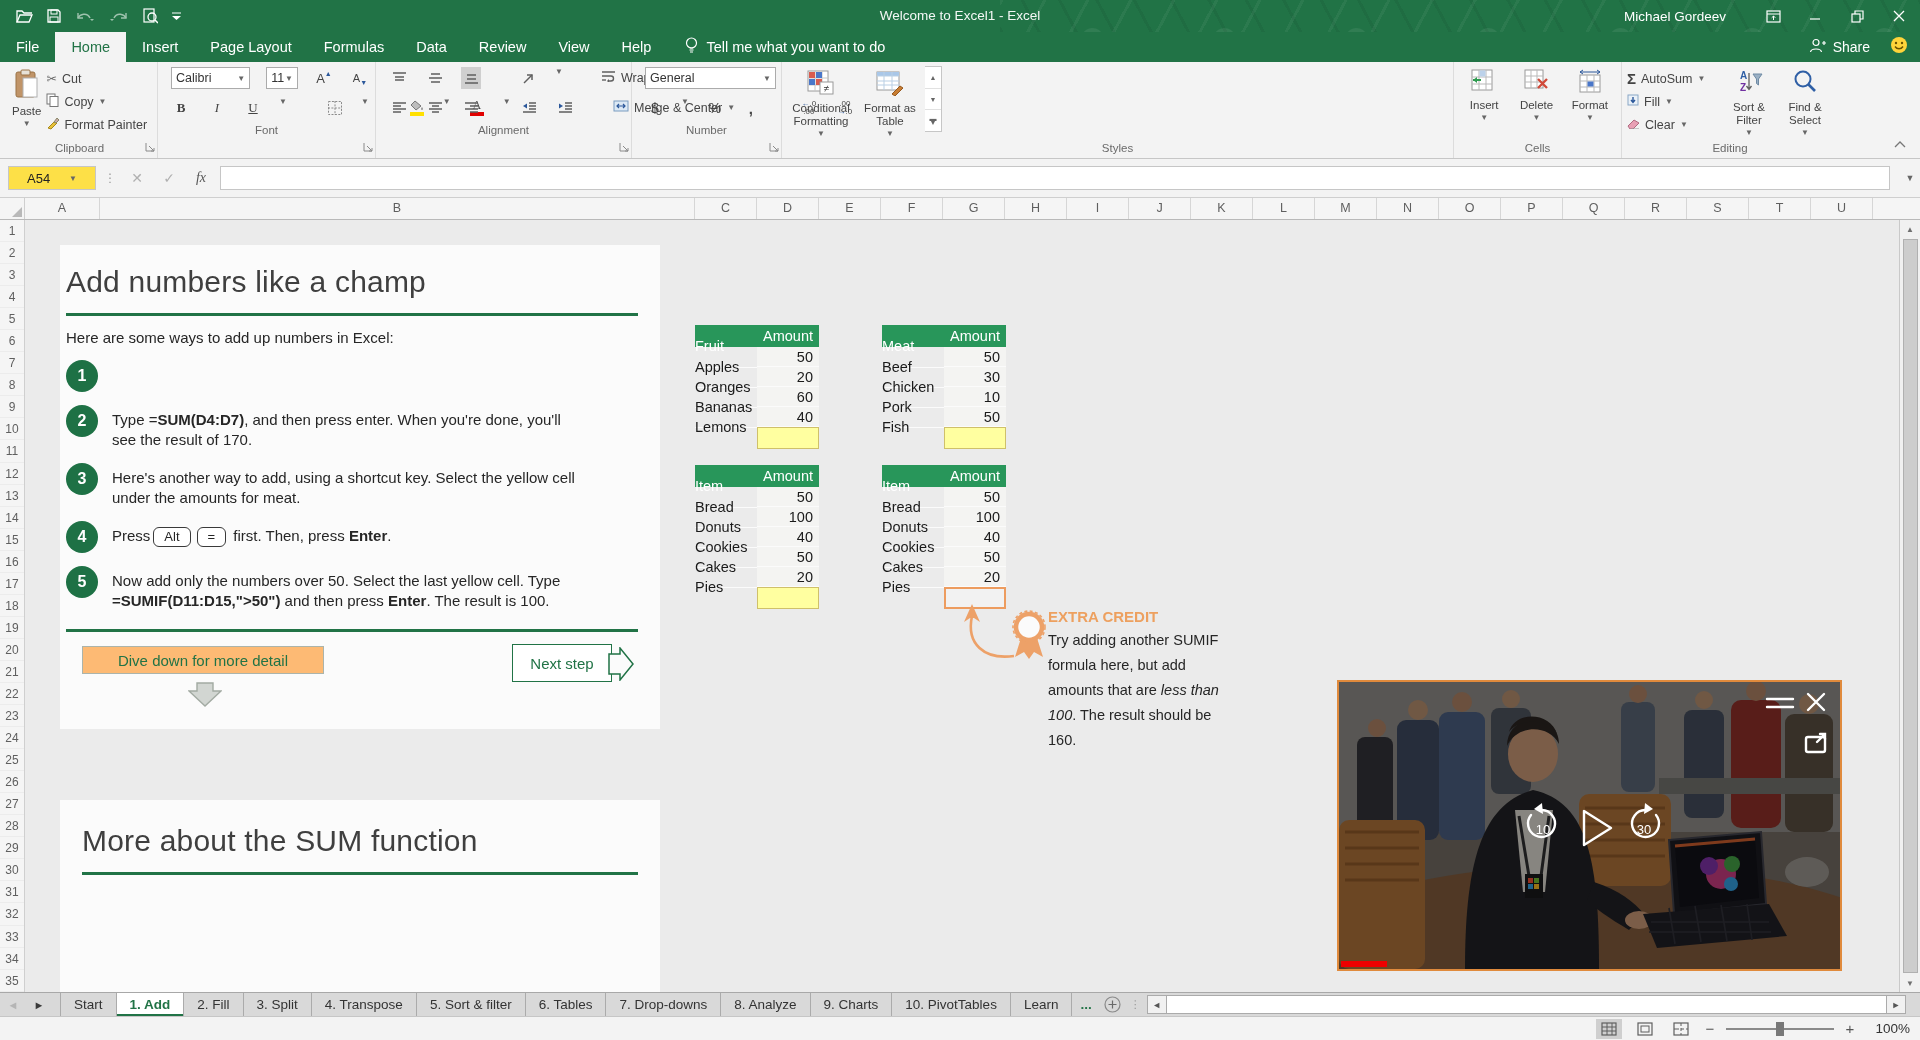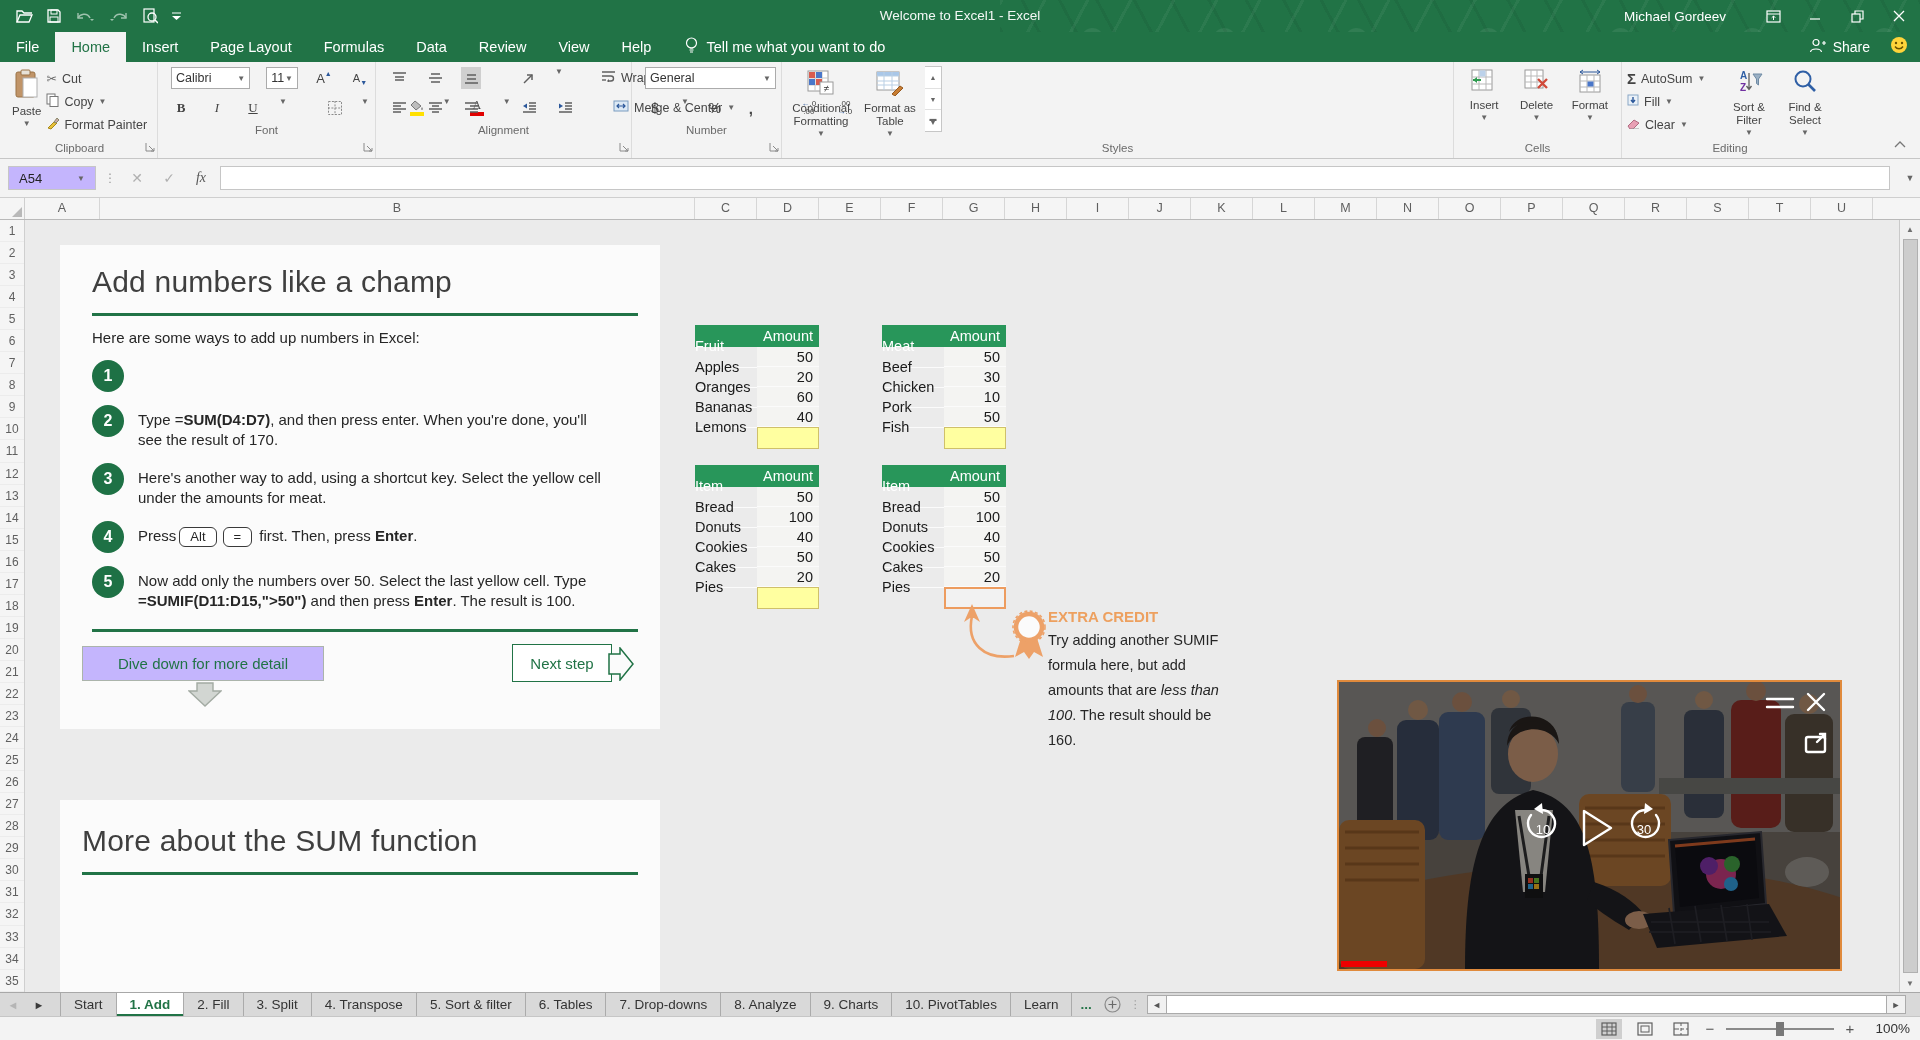--- a/index.html
+++ b/index.html
@@ -46,21 +46,21 @@
   .stack{display:flex;flex-direction:column;align-items:center;line-height:10px;}
   .decicon{display:flex;flex-direction:column;font-size:8px;line-height:8px;color:#444;align-items:center;}
   .decicon .blue{color:#2b579a;}
   
   .gallery{display:flex;flex-wrap:wrap;width:502px;background:#fff;border:1px solid #c6c6c6;align-content:flex-start;padding:1px;}
   .chip{width:99px;height:30px;display:flex;align-items:center;padding:0 7px;font-size:13px;border:1px solid #fff;}
   .gscroll{display:flex;flex-direction:column;width:17px;border:1px solid #c6c6c6;border-left:none;background:#fff;}
   .gscroll div{flex:1;display:flex;align-items:center;justify-content:center;font-size:7px;color:#666;border-bottom:1px solid #e1e1e1;}
   
   .fbar{height:39px;background:#f3f3f3;border-bottom:1px solid #cfcfcf;flex:none;display:flex;align-items:center;padding-left:8px;gap:6px;}
-  .namebox{width:88px;height:24px;background:#c4b5fd;border:1px solid #c6c6c6;display:flex;align-items:center;font-size:13px;color:#222;padding:0 10px;justify-content:space-between;}
+  .namebox{width:88px;height:24px;background:#fde047;border:1px solid #c6c6c6;display:flex;align-items:center;font-size:13px;color:#222;padding:0 18px;justify-content:space-between;}
   .fdots{color:#9a9a9a;font-size:12px;margin:0 2px;}
   .fbtn{width:26px;text-align:center;font-size:14px;color:#b0b0b0;}
   .fxbtn{color:#555;font-style:italic;font-size:14px;font-family:"Liberation Serif",serif;}
   .finput{flex:1;height:24px;background:#fff;border:1px solid #c6c6c6;margin-right:4px;font-size:13px;padding:0 6px;color:#222;display:flex;align-items:center;}
   .fexpand{width:20px;height:24px;display:flex;align-items:center;justify-content:center;color:#666;font-size:9px;}
   
   .colrow{height:22px;background:#f5f5f5;border-bottom:1px solid #b9b9b9;flex:none;display:flex;}
   .corner{width:25px;border-right:1px solid #cfcfcf;position:relative;}
   .corner::after{content:"";position:absolute;right:2px;bottom:2px;border-style:solid;border-width:0 0 10px 10px;border-color:transparent transparent #b9b9b9 transparent;}
   .colh{border-right:1px solid #d6d6d6;font-size:12.5px;color:#5f5f5f;text-align:center;line-height:21px;}
@@ -75,21 +75,21 @@
   
   .card{position:absolute;background:#fbfbfb;}
   .card-title{font-size:30px;font-weight:300;color:#3f3f3f;letter-spacing:.2px;}
   .grule{height:3px;background:#217346;}
   .body-text{font-size:15px;color:#262626;line-height:20px;}
   .step{display:flex;gap:14px;align-items:flex-start;}
   .step-num{width:32px;height:32px;border-radius:50%;background:#1e7145;color:#fff;font-size:16px;font-weight:700;display:flex;align-items:center;justify-content:center;flex:none;}
   .step-text{font-size:15px;color:#262626;line-height:20px;padding-top:5px;max-width:470px;}
   .b{font-weight:700;} .i{font-style:italic;}
   .kbd{display:inline-block;border:1.6px solid #3a3a3a;border-radius:6px;padding:0 10px;margin:0 3px;background:#fff;font-size:13px;line-height:18px;}
-  .btn-dive{position:absolute;width:242px;height:35px;background:#c4b5fd;border:1px solid #abb4ab;color:#217346;font-size:15px;display:flex;align-items:center;justify-content:center;}
+  .btn-dive{position:absolute;width:242px;height:28px;background:#fdba74;border:1px solid #abb4ab;color:#217346;font-size:15px;display:flex;align-items:center;justify-content:center;}
   .btn-next{position:absolute;width:100px;height:38px;background:#fff;border:1.6px solid #217346;color:#217346;font-size:15px;display:flex;align-items:center;justify-content:center;}
   
   .mini-table{position:absolute;font-size:14.5px;}
   .trow{display:flex;height:20px;}
   .thead{display:flex;height:22px;background:#28965a;color:#fff;}
   .tcell{width:62px;display:flex;align-items:center;background:#f4f4f2;color:#1a1a1a;border-bottom:1px solid rgba(255,255,255,.65);}
   .thead .tcell{background:#28965a;color:#fff;border-bottom:none;}
   .tname{margin-top:20px;} .tval{justify-content:flex-end;padding-right:6px;}
   .tailrow{display:flex;height:22px;}
   .tail-spacer{width:62px;background:transparent;}
@@ -652,21 +652,21 @@
         <div class="rowh">31</div>
         <div class="rowh">32</div>
         <div class="rowh">33</div>
         <div class="rowh">34</div>
         <div class="rowh">35</div>
       </div>
 
     <div class="cells">
 
       <div class="card" style="left:35px;top:25px;width:600px;height:484px">
-        <div style="position:absolute;left:32px;top:20px;right:22px">
+        <div style="position:absolute;left:6px;top:20px;right:22px">
           <div class="card-title">Add numbers like a champ</div>
           <div class="grule" style="margin-top:14px"></div>
           <div class="body-text" style="margin-top:12px">Here are some ways to add up numbers in Excel:</div>
           <div id="steps" style="margin-top:12px;display:flex;flex-direction:column;gap:13px">
               <div class="step">
                 <div class="step-num">1</div>
               </div>
               <div class="step">
                 <div class="step-num">2</div>
                 <div class="step-text"><span>Type =</span><span class="b">SUM(D4:D7)</span><span>, and then press enter. When you're done, you'll see the result of 170.</span></div>

